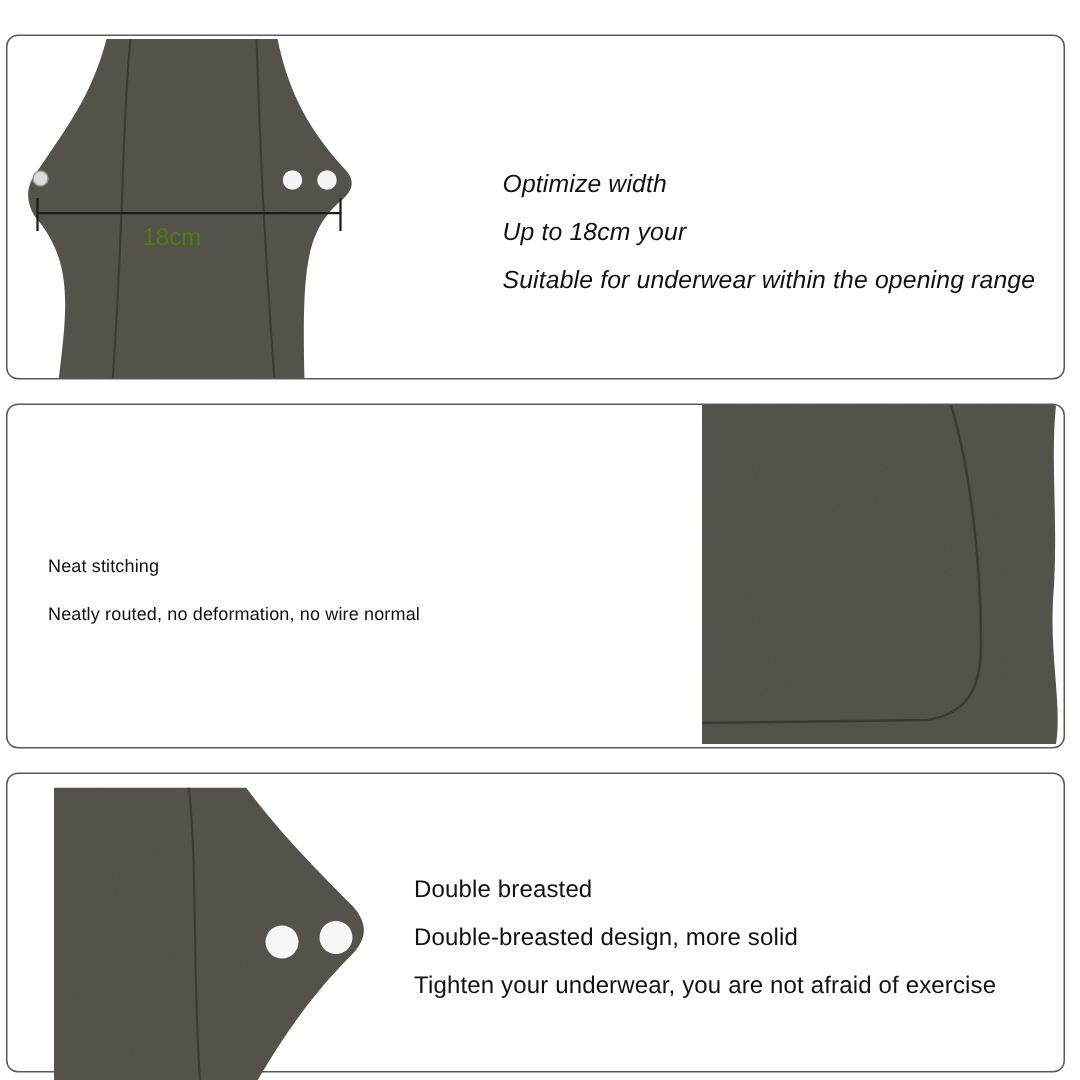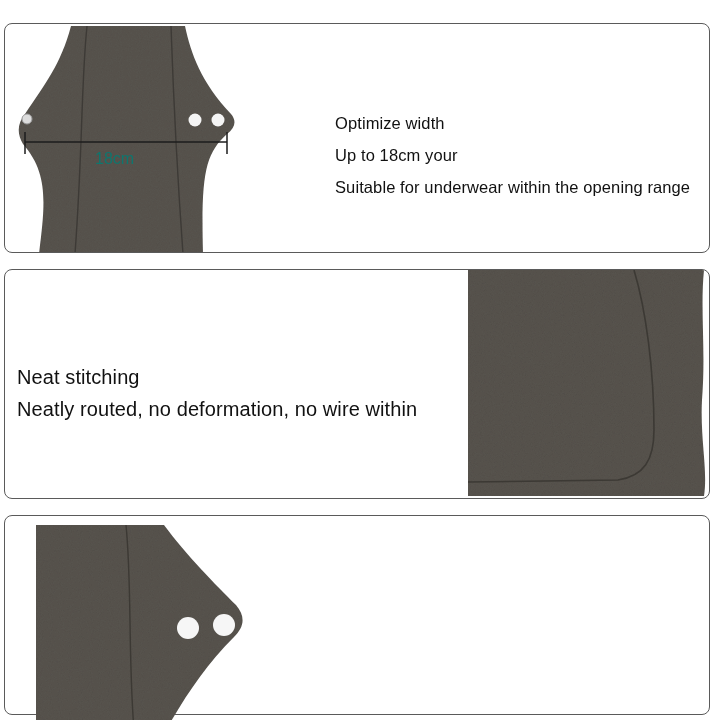--- a/index.html
+++ b/index.html
@@ -33,32 +33,32 @@
     </defs>
     <path class="fleece" filter="url(#noise1)" d="M66,2 L180,2 C186,30 196,58 226,90 C232,97 230,104 222,110 C200,130 196,150 198,230 L34,230 C40,180 44,150 18,120 C12,110 12,100 20,90 C40,60 56,40 66,2 Z"></path>
     <path d="M82,2 C76,60 78,120 70,230 M166,2 C168,60 170,120 178,230" stroke="#3d3a36" stroke-width="1.4" fill="none"></path>
     <circle cx="22" cy="95" r="5" fill="#dcdcdc" stroke="#999" stroke-width="1"></circle>
     <circle cx="190" cy="96" r="6.5" fill="#f4f4f4"></circle>
     <circle cx="213" cy="96" r="6.5" fill="#f4f4f4"></circle>
     <line x1="20" y1="118" x2="222" y2="118" stroke="#1c1c1c" stroke-width="1.5"></line>
     <line x1="20" y1="108" x2="20" y2="130" stroke="#1c1c1c" stroke-width="1.5"></line>
     <line x1="222" y1="108" x2="222" y2="130" stroke="#1c1c1c" stroke-width="1.5"></line>
   </svg>
-  <div style="position:absolute;left:90px;top:126px;color:#0f766e;font-size:16px;">18cm</div>
-  <div class="text-block" style="left:330px;top:83px;">
+  <div style="position:absolute;left:90px;top:126px;color:#4d7c0f;font-size:16px;">18cm</div>
+  <div class="text-block" style="left:330px;top:83px;font-style:italic;">
     <div>Optimize width</div>
     <div>Up to 18cm your</div>
     <div>Suitable for underwear within the opening range</div>
   </div>
 </div>
 
 <div class="panel" id="p2">
-  <div class="text-block" style="left:12px;top:91px;font-size:20px;">
+  <div class="text-block" style="left:27px;top:91px;font-size:12px;">
     <div>Neat stitching</div>
-    <div>Neatly routed, no deformation, no wire within</div>
+    <div>Neatly routed, no deformation, no wire normal</div>
   </div>
   <svg width="240" height="230" viewBox="0 0 240 230" style="left:463px;top:0;">
     <defs>
       <filter id="noise2">
           <feTurbulence type="fractalNoise" baseFrequency="1.1" numOctaves="2"></feTurbulence>
           <feColorMatrix type="saturate" values="0"></feColorMatrix>
           <feComponentTransfer>
             <feFuncA type="linear" slope="0.3"></feFuncA>
           </feComponentTransfer>
           <feComposite in2="SourceGraphic" operator="in"></feComposite>
@@ -81,13 +81,18 @@
           </feComponentTransfer>
           <feComposite in2="SourceGraphic" operator="in"></feComposite>
           <feBlend in="SourceGraphic" mode="multiply"></feBlend>
         </filter>
     </defs>
     <path class="fleece" filter="url(#noise3)" d="M0,0 L128,0 C150,30 180,60 200,80 C210,92 208,102 198,112 C170,140 150,170 130,205 L0,205 Z"></path>
     <path d="M90,0 C96,60 92,130 98,205" stroke="#3c3934" stroke-width="1.4" fill="none"></path>
     <circle cx="152" cy="103" r="11" fill="#f6f6f6"></circle>
     <circle cx="188" cy="100" r="11" fill="#f6f6f6"></circle>
   </svg>
+  <div class="text-block" style="left:271px;top:62px;font-size:16px;">
+    <div>Double breasted</div>
+    <div>Double-breasted design, more solid</div>
+    <div>Tighten your underwear, you are not afraid of exercise</div>
+  </div>
 </div>
 
 </body></html>

